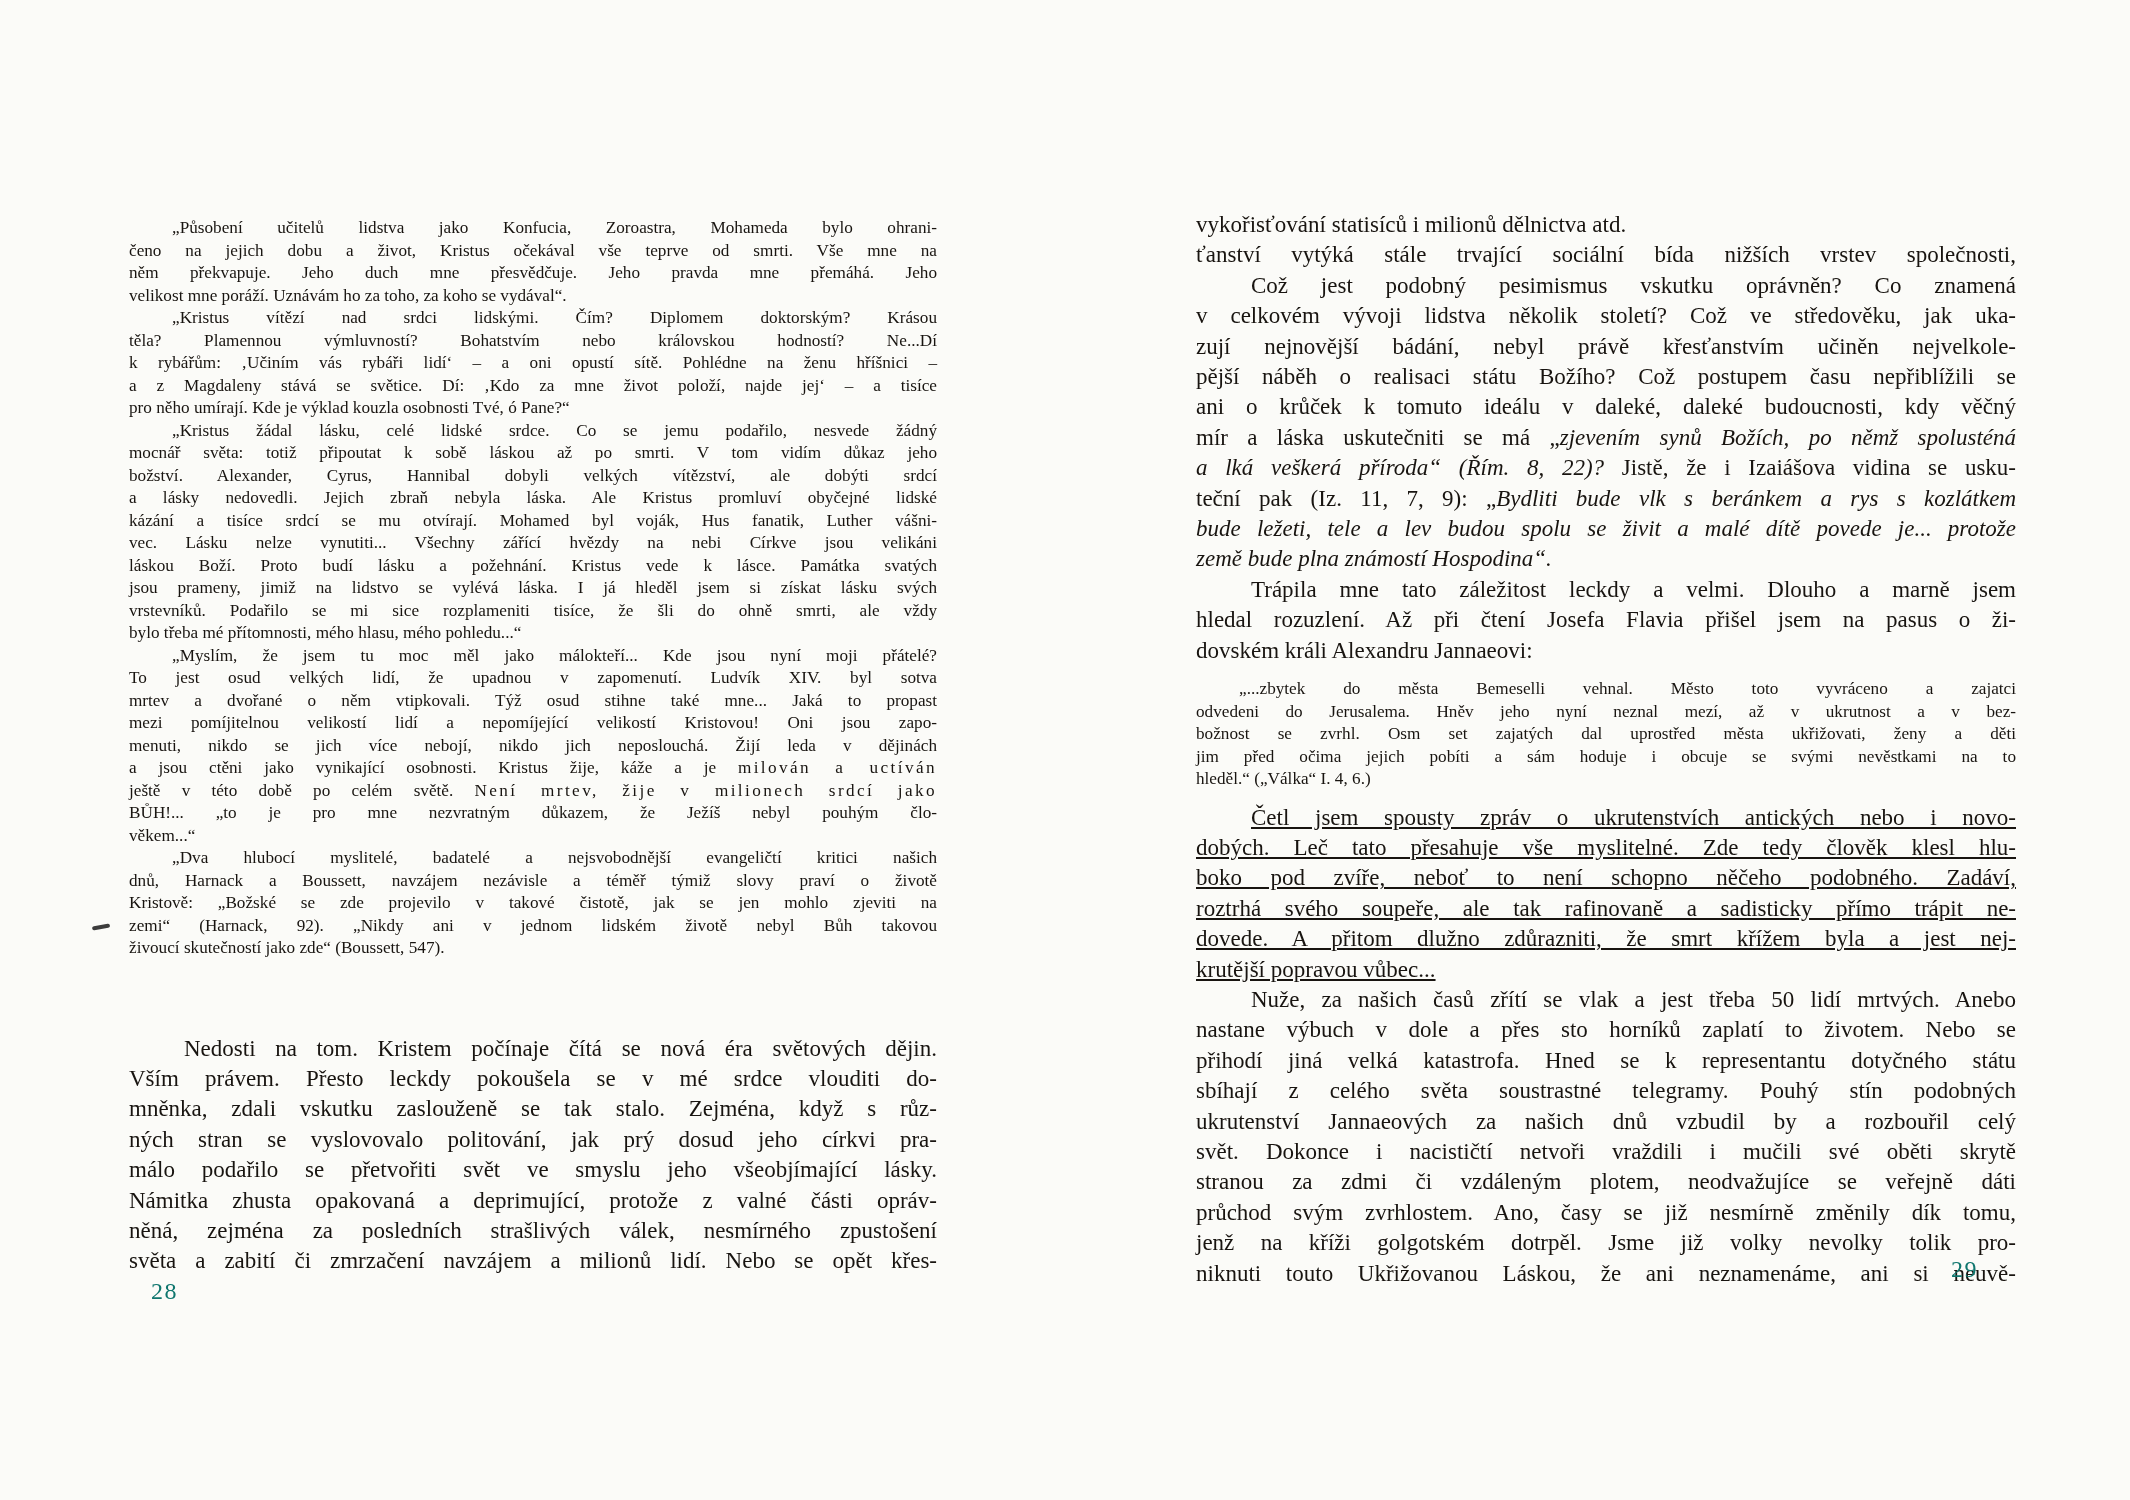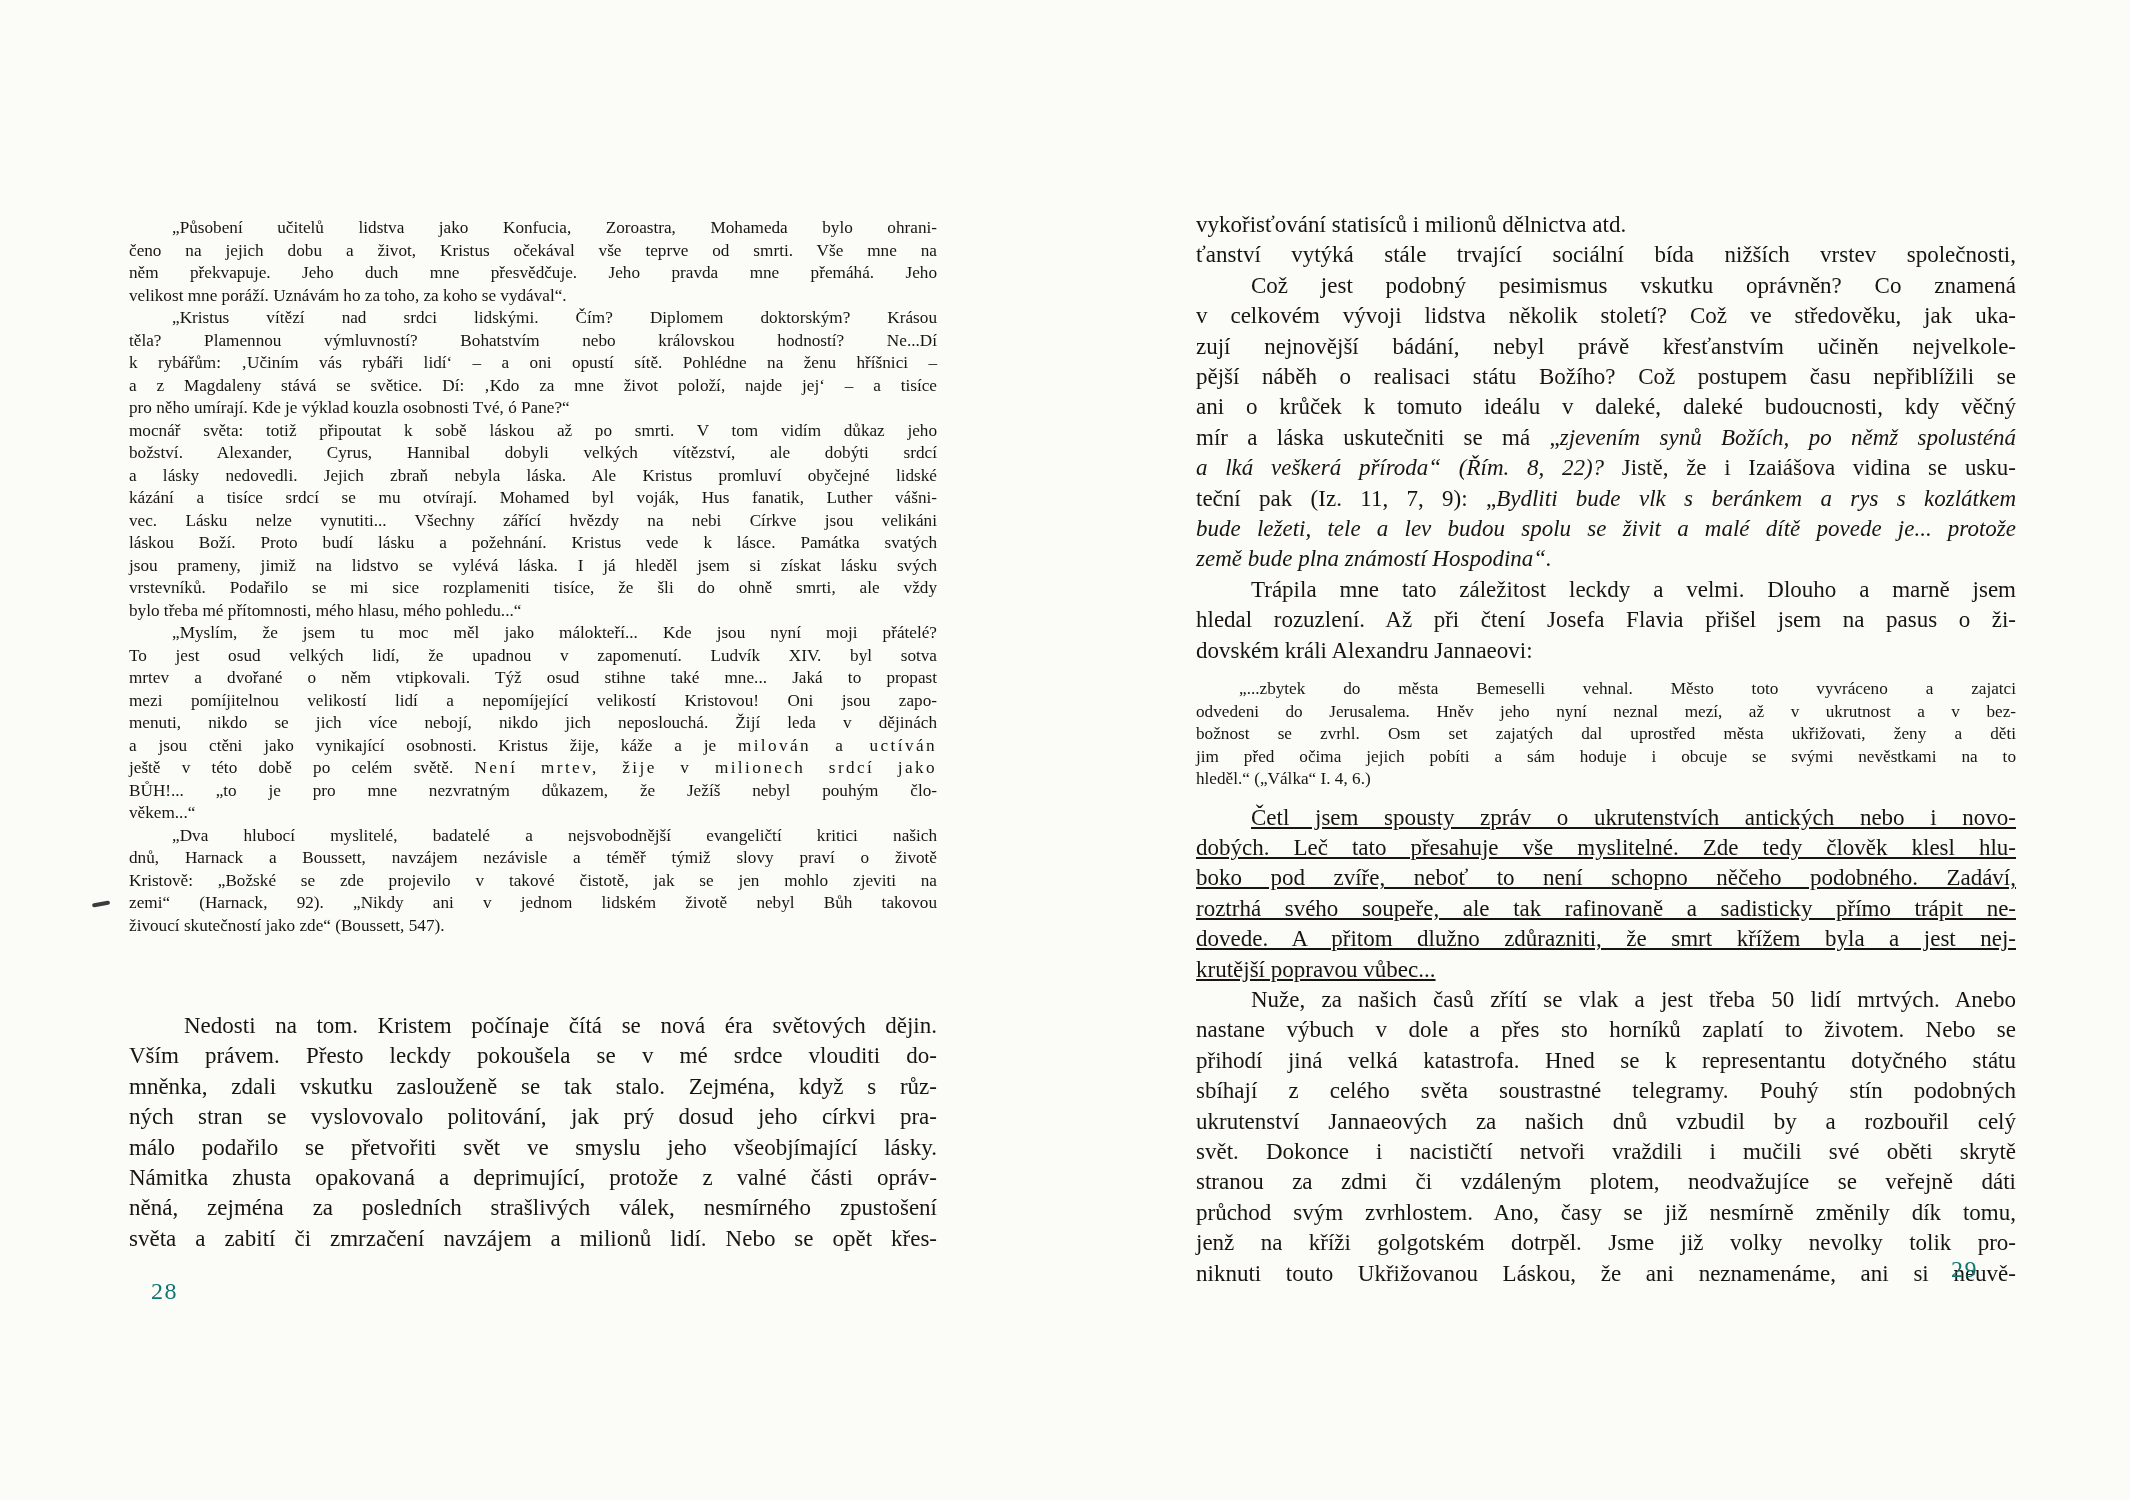--- a/index.html
+++ b/index.html
@@ -41,20 +41,21 @@
         <div class="line last"><span>velikost mne poráží. Uznávám ho za toho, za koho se vydával“.</span></div>
       </div>
       <div class="para small">
         <div class="line indent"><span>„Kristus vítězí nad srdci lidskými. Čím? Diplomem doktorským? Krásou</span></div>
         <div class="line"><span>těla? Plamennou výmluvností? Bohatstvím nebo královskou hodností? Ne...Dí</span></div>
         <div class="line"><span>k rybářům: ‚Učiním vás rybáři lidí‘ – a oni opustí sítě. Pohlédne na ženu hříšnici –</span></div>
         <div class="line"><span>a z Magdaleny stává se světice. Dí: ‚Kdo za mne život položí, najde jej‘ – a tisíce</span></div>
         <div class="line last"><span>pro něho umírají. Kde je výklad kouzla osobnosti Tvé, ó Pane?“</span></div>
       </div>
       <div class="para small">
+        <div class="line indent"><span>„Kristus žádal lásku, celé lidské srdce. Co se jemu podařilo, nesvede žádný</span></div>
         <div class="line"><span>mocnář světa: totiž připoutat k sobě láskou až po smrti. V tom vidím důkaz jeho</span></div>
         <div class="line"><span>božství. Alexander, Cyrus, Hannibal dobyli velkých vítězství, ale dobýti srdcí</span></div>
         <div class="line"><span>a lásky nedovedli. Jejich zbraň nebyla láska. Ale Kristus promluví obyčejné lidské</span></div>
         <div class="line"><span>kázání a tisíce srdcí se mu otvírají. Mohamed byl voják, Hus fanatik, Luther vášni-</span></div>
         <div class="line"><span>vec. Lásku nelze vynutiti... Všechny zářící hvězdy na nebi Církve jsou velikáni</span></div>
         <div class="line"><span>láskou Boží. Proto budí lásku a požehnání. Kristus vede k lásce. Památka svatých</span></div>
         <div class="line"><span>jsou prameny, jimiž na lidstvo se vylévá láska. I já hleděl jsem si získat lásku svých</span></div>
         <div class="line"><span>vrstevníků. Podařilo se mi sice rozplameniti tisíce, že šli do ohně smrti, ale vždy</span></div>
         <div class="line last"><span>bylo třeba mé přítomnosti, mého hlasu, mého pohledu...“</span></div>
       </div>

